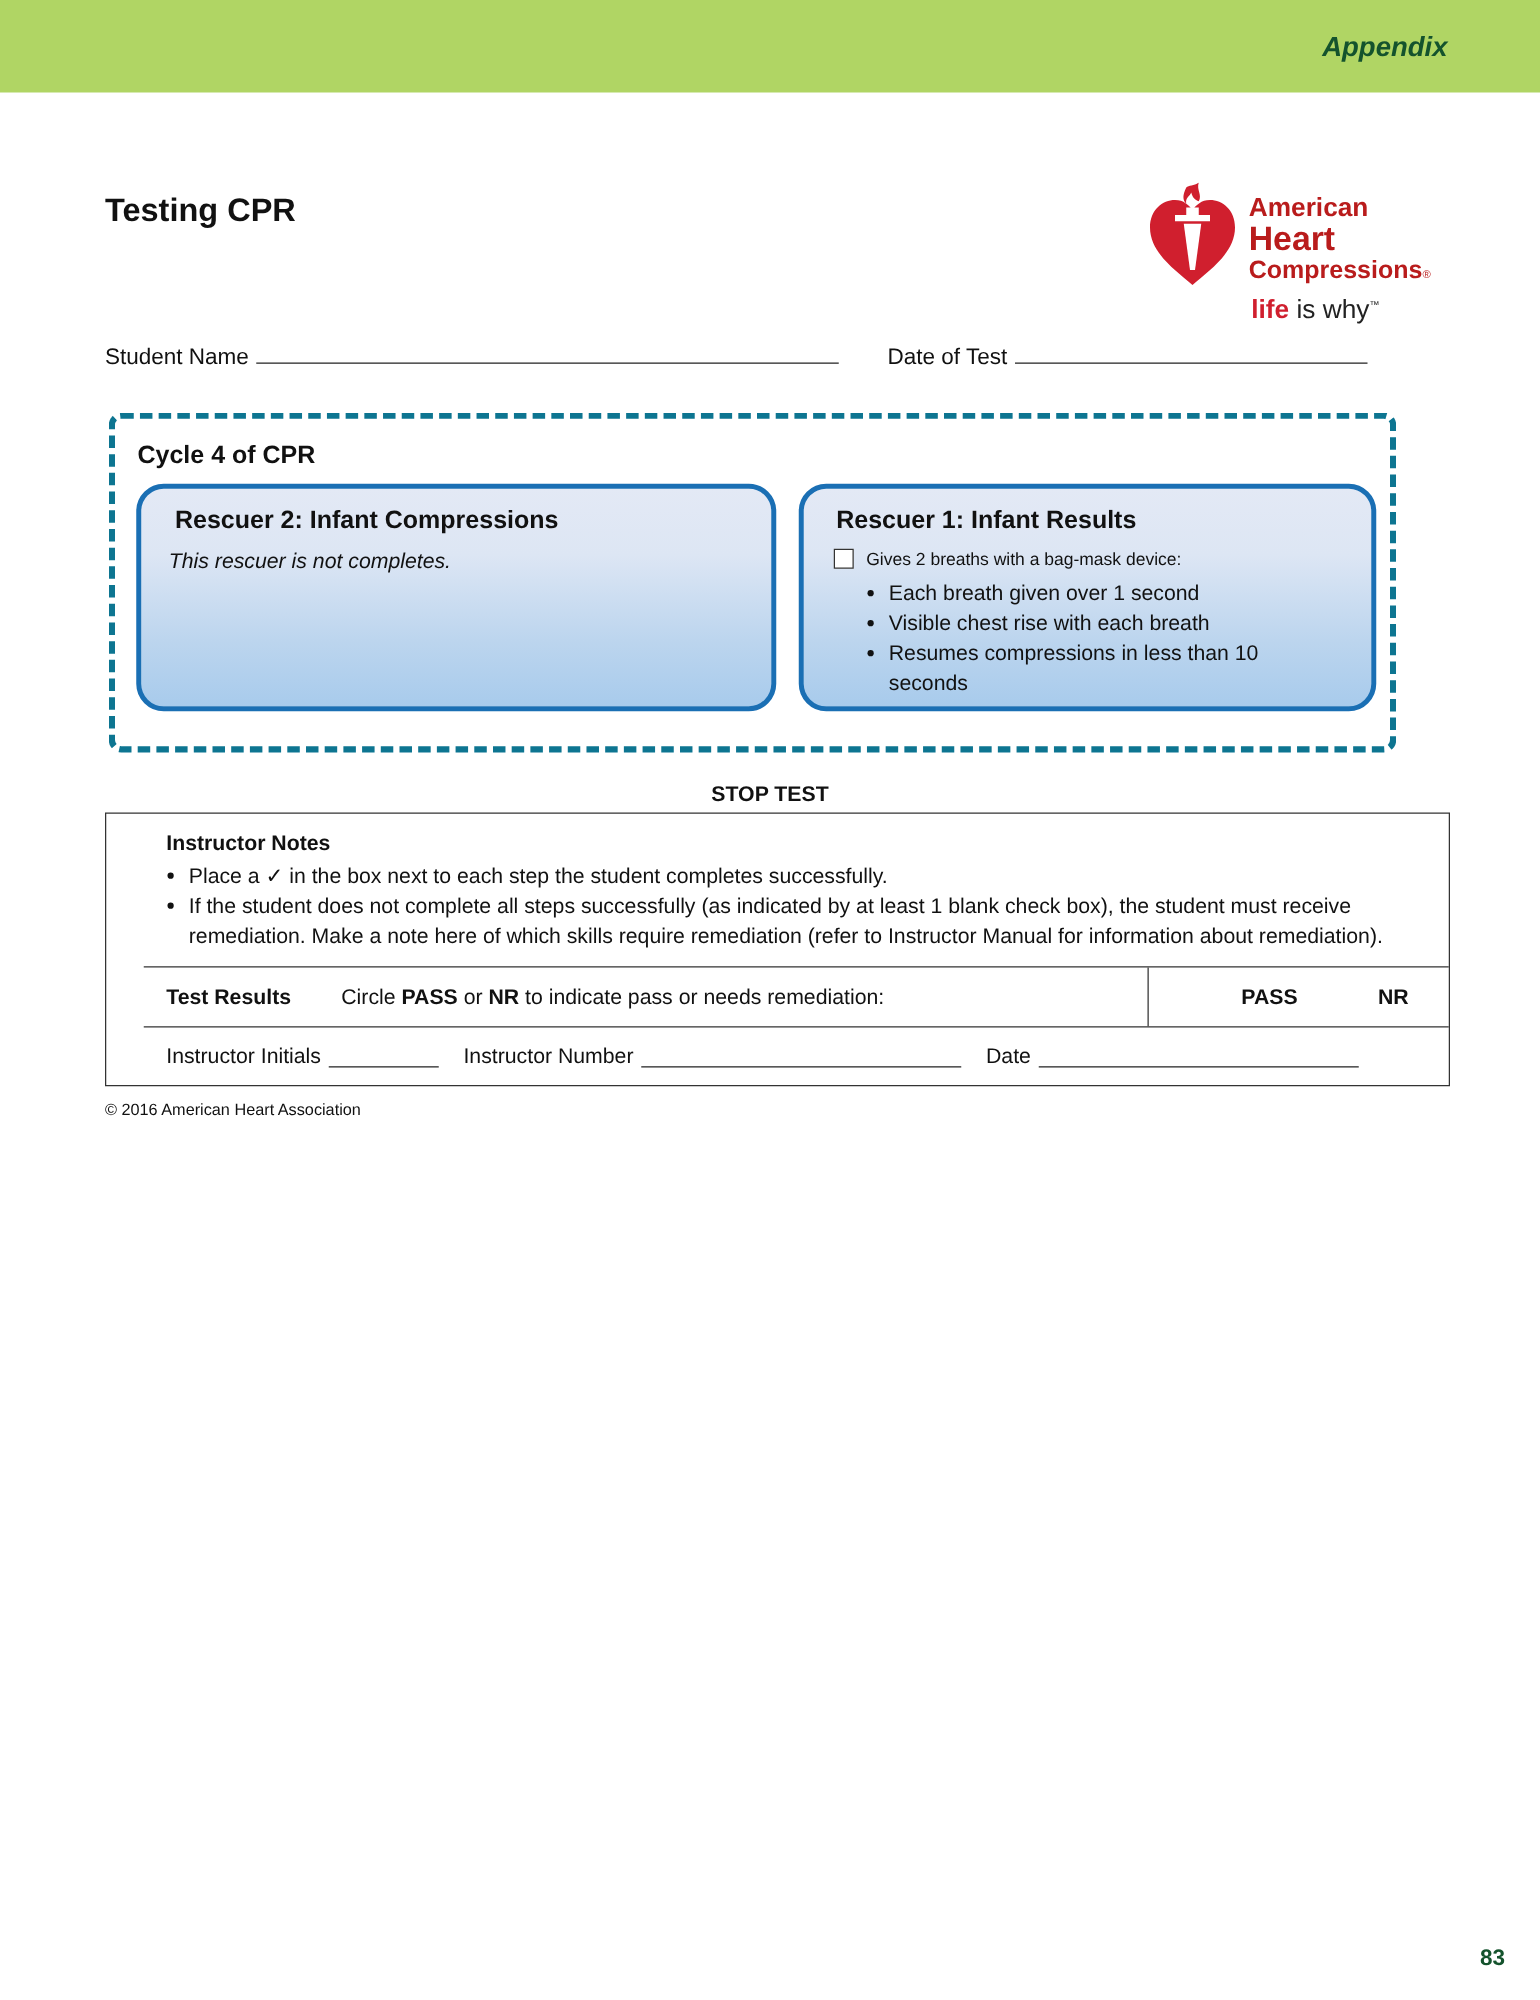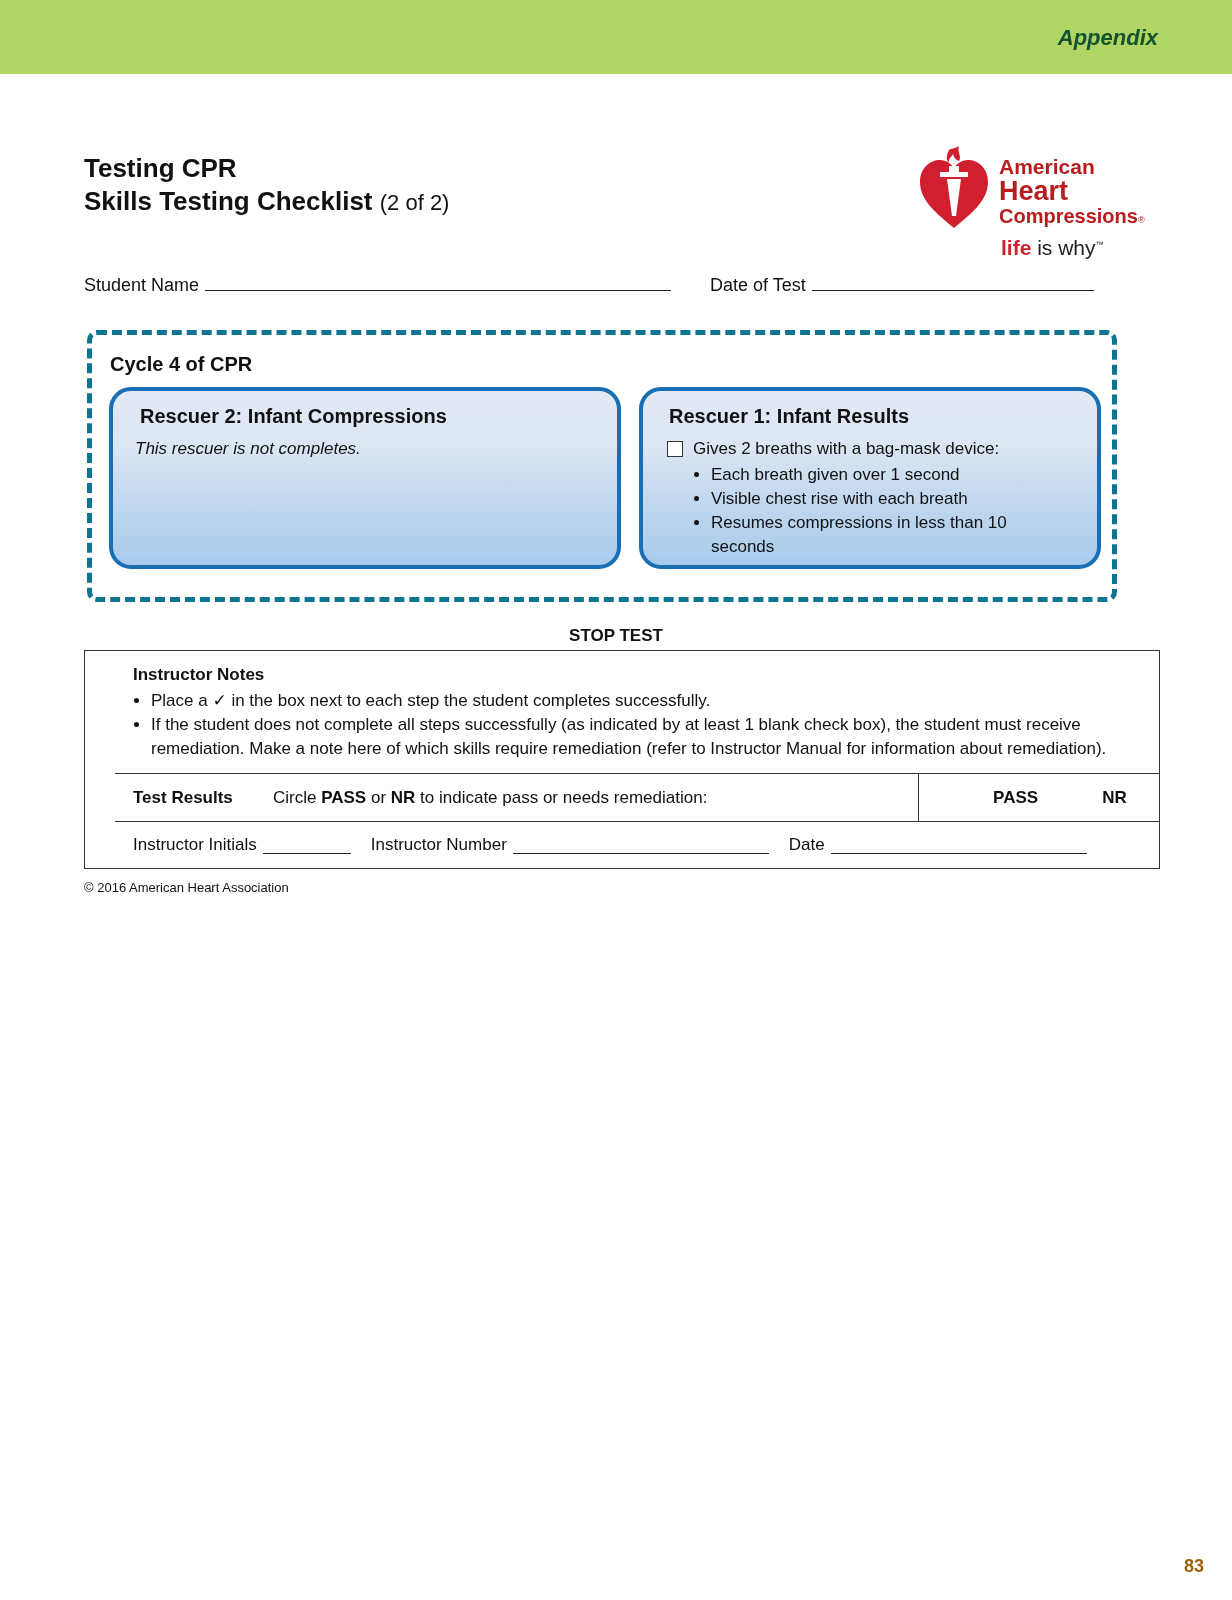--- a/index.html
+++ b/index.html
@@ -43,55 +43,51 @@
     .rescuer {
       position: absolute; top: 52px; height: 182px; box-sizing: border-box;
       border: 4px solid #1a6fb4; border-radius: 22px;
       background: linear-gradient(to bottom, #e3e9f5 0%, #dde6f4 30%, #bcd5ee 70%, #a8cbec 100%);
     }
     .rescuer.r2 { left: 17px; width: 512px; }
     .rescuer.r1 { left: 547px; width: 462px; }
     .rescuer .rtitle { position: absolute; left: 27px; top: 14px; font-weight: bold; font-size: 20px; }
     .rescuer.r1 .rtitle { left: 26px; }
     .rescuer .note { position: absolute; left: 22px; top: 48px; font-style: italic; font-size: 17px; }
-    .rescuer .step { position: absolute; left: 24px; top: 48px; font-size: 17px; display: flex; align-items: center; }
+    .rescuer .step { position: absolute; left: 24px; top: 48px; font-size: 14px; display: flex; align-items: center; }
     .checkbox { width: 14px; height: 14px; border: 1.5px solid #333; background: #fff; margin-right: 10px; display:inline-block; }
     .rescuer ul { position: absolute; left: 46px; top: 72px; margin: 0; padding: 0 0 0 22px; font-size: 17px; line-height: 24px; width: 320px; }
 
     .stop-test { position: absolute; left: 0; width: 1232px; top: 626px; text-align: center; font-weight: bold; font-size: 17px; }
 
     .notes-table {
       position: absolute; left: 84px; top: 650px; width: 1076px; border: 1.5px solid #333; box-sizing: border-box; padding-left: 30px;
     }
     .notes-cell { padding: 14px 18px 12px 18px; border-bottom: 1.5px solid #333; font-size: 17px; }
     .notes-cell .nt { font-weight: bold; margin-bottom: 4px; }
     .notes-cell ul { margin: 0; padding-left: 18px; line-height: 24px; }
     .results-row { display: flex; border-bottom: 1.5px solid #333; height: 47px; font-size: 17px; gap: 42px; }
     .results-row .left { flex: 1; display: flex; align-items: center; padding-left: 18px; border-right: 1.5px solid #333; }
     .results-row .left .label { font-weight: bold; width: 140px; }
     .results-row .right { width: 198px; display: flex; align-items: center; justify-content: space-around; font-weight: bold; }
     .initials-row { height: 46px; display: flex; align-items: center; padding-left: 18px; font-size: 17px; }
     .initials-row .line { display: inline-block; border-bottom: 1px solid #222; height: 16px; margin-left: 6px; margin-right: 20px; }
 
     .copyright { position: absolute; left: 84px; top: 880px; font-size: 13px; }
-    .page-num { position: absolute; right: 28px; top: 1556px; font-weight: bold; font-size: 18px; color: #a16207; }
+    .page-num { position: absolute; right: 28px; top: 1556px; font-weight: bold; font-size: 18px; color: #14532d; }
   </style>
 </head>
 <body>
 
 <div class="top-band">
   <span class="section">Appendix</span>
 </div>
 
 <div class="title">
   <div>Testing CPR</div>
-  <div>
-    <span>Skills Testing Checklist</span>
-    <span class="sub">(2 of 2)</span>
-  </div>
 </div>
 
 <div class="logo">
   <svg class="heart" width="72" height="84" viewBox="0 0 72 84">
     <path d="M36 82 C22 70 2 56 2 36 C2 22 12 14 22 14 C29 14 33 18 36 22 C39 18 43 14 50 14 C60 14 70 22 70 36 C70 56 50 70 36 82 Z" fill="#d01f2e"></path>
     <path d="M31 4 C28 10 28 14 31 17 C30 12 34 11 35 8 C36 12 38 14 41 15 C44 10 39 6 41 0 C37 3 33 2 31 4 Z" fill="#d01f2e"></path>
     <rect x="22" y="26" width="28" height="5" fill="#fff"></rect>
     <path d="M29 33 L43 33 L38 70 L34 70 Z" fill="#fff"></path>
     <rect x="31" y="20" width="10" height="6" fill="#fff"></rect>
   </svg>

